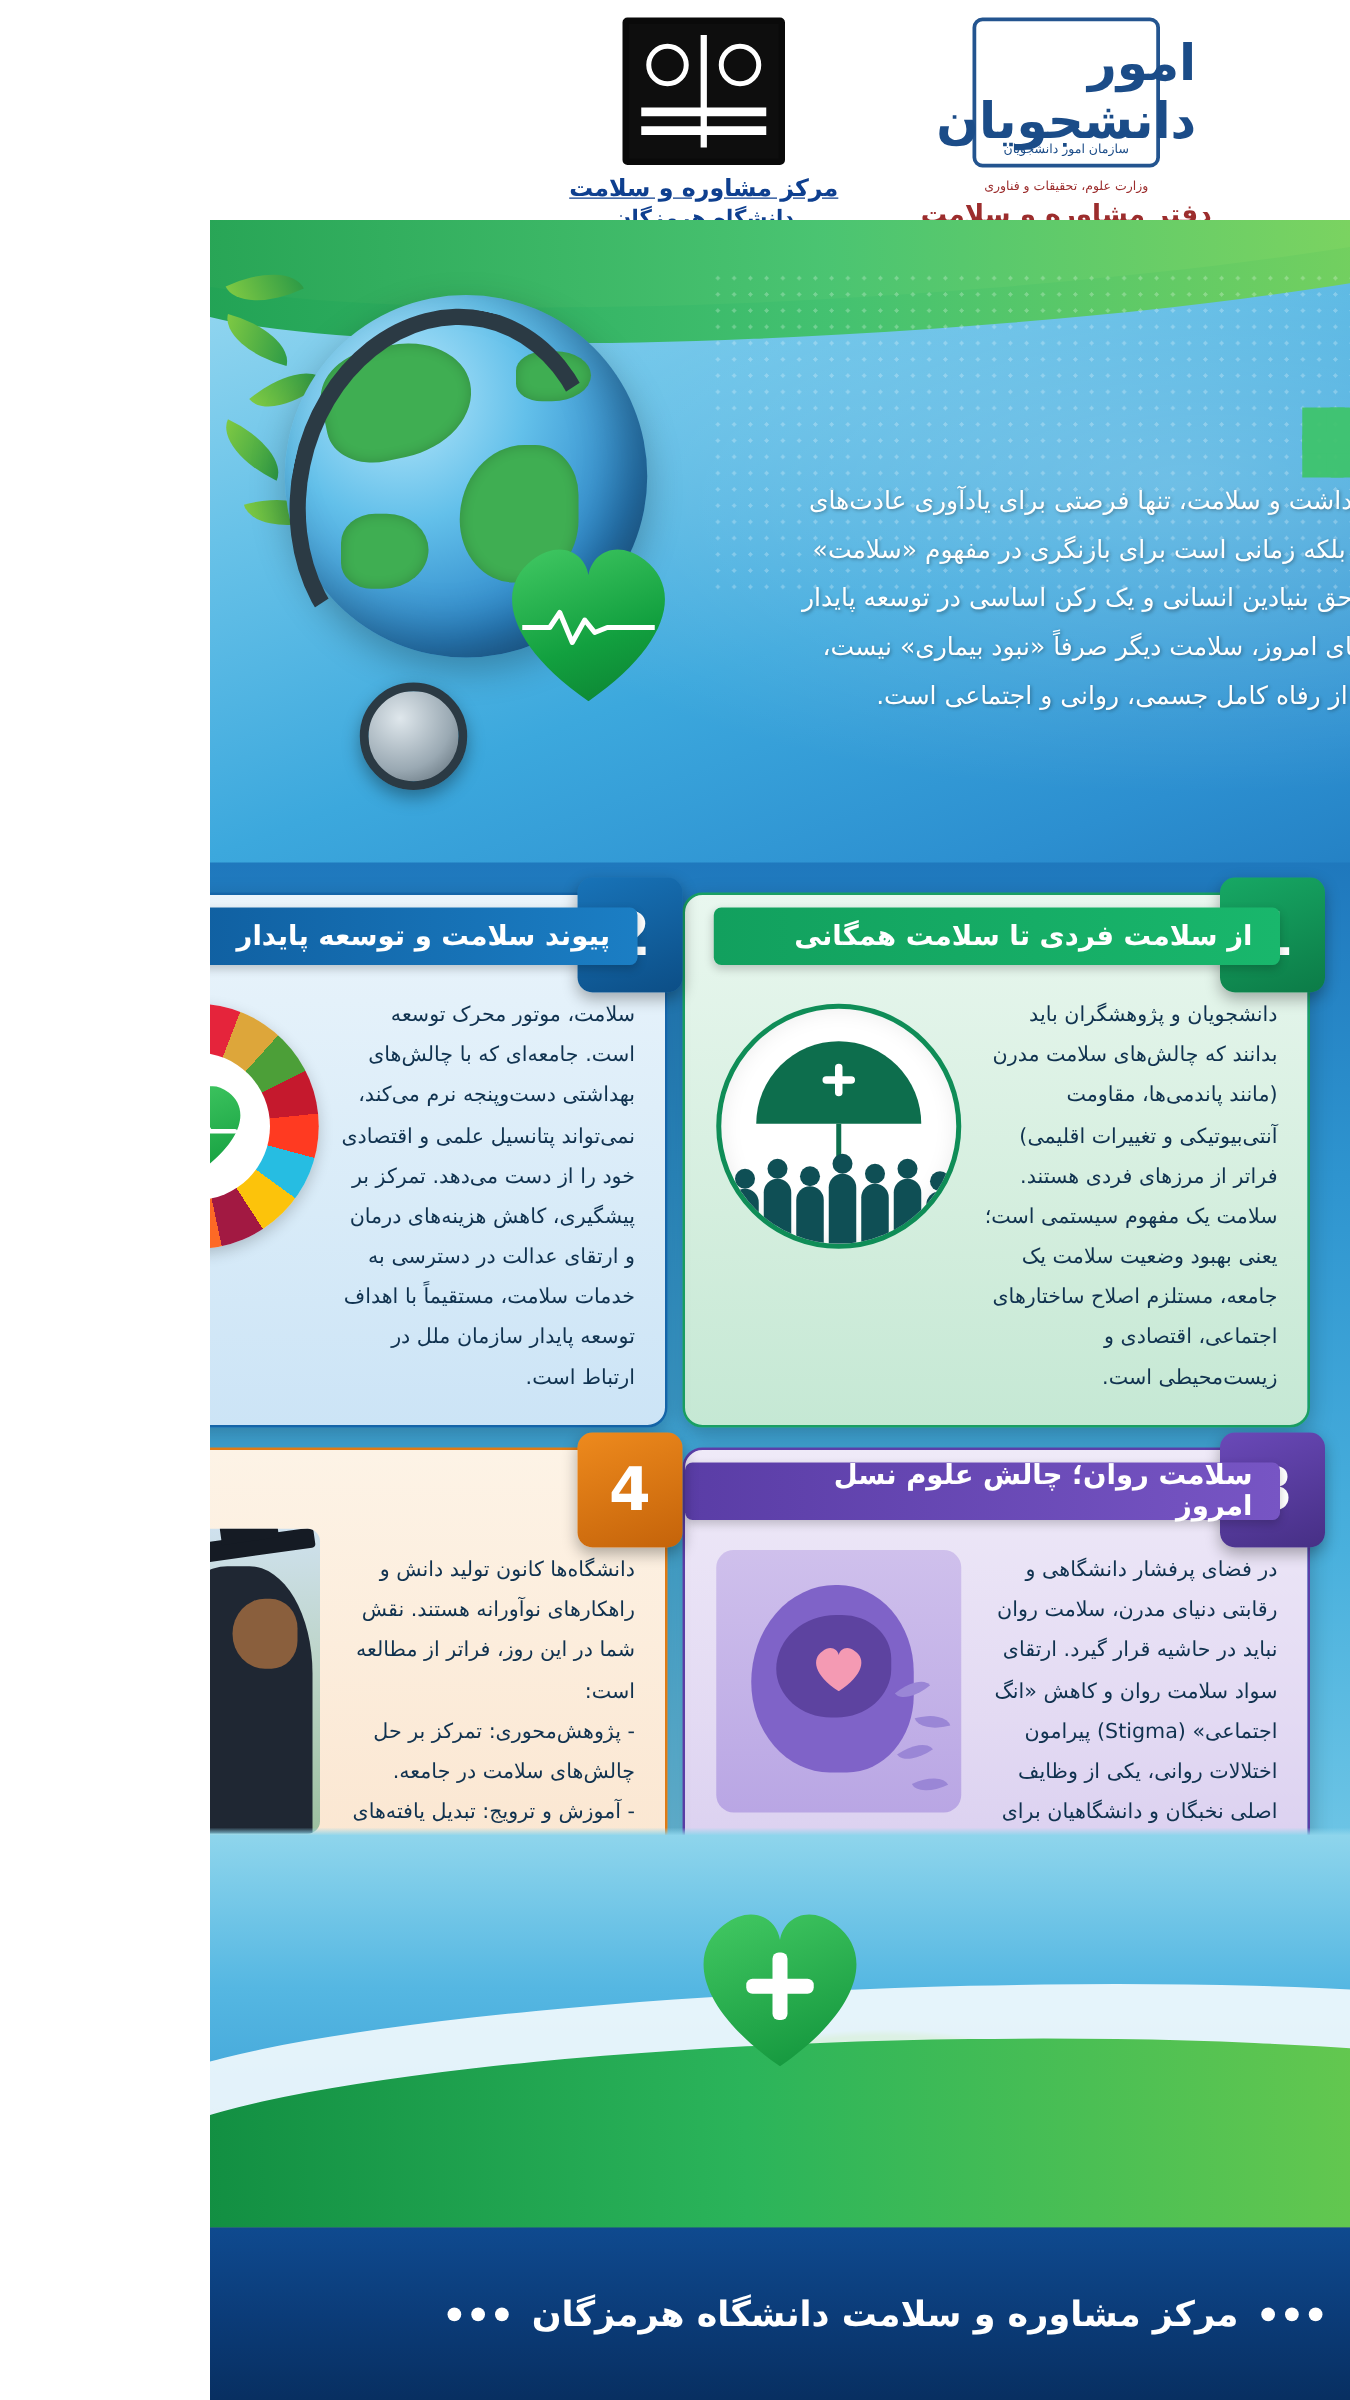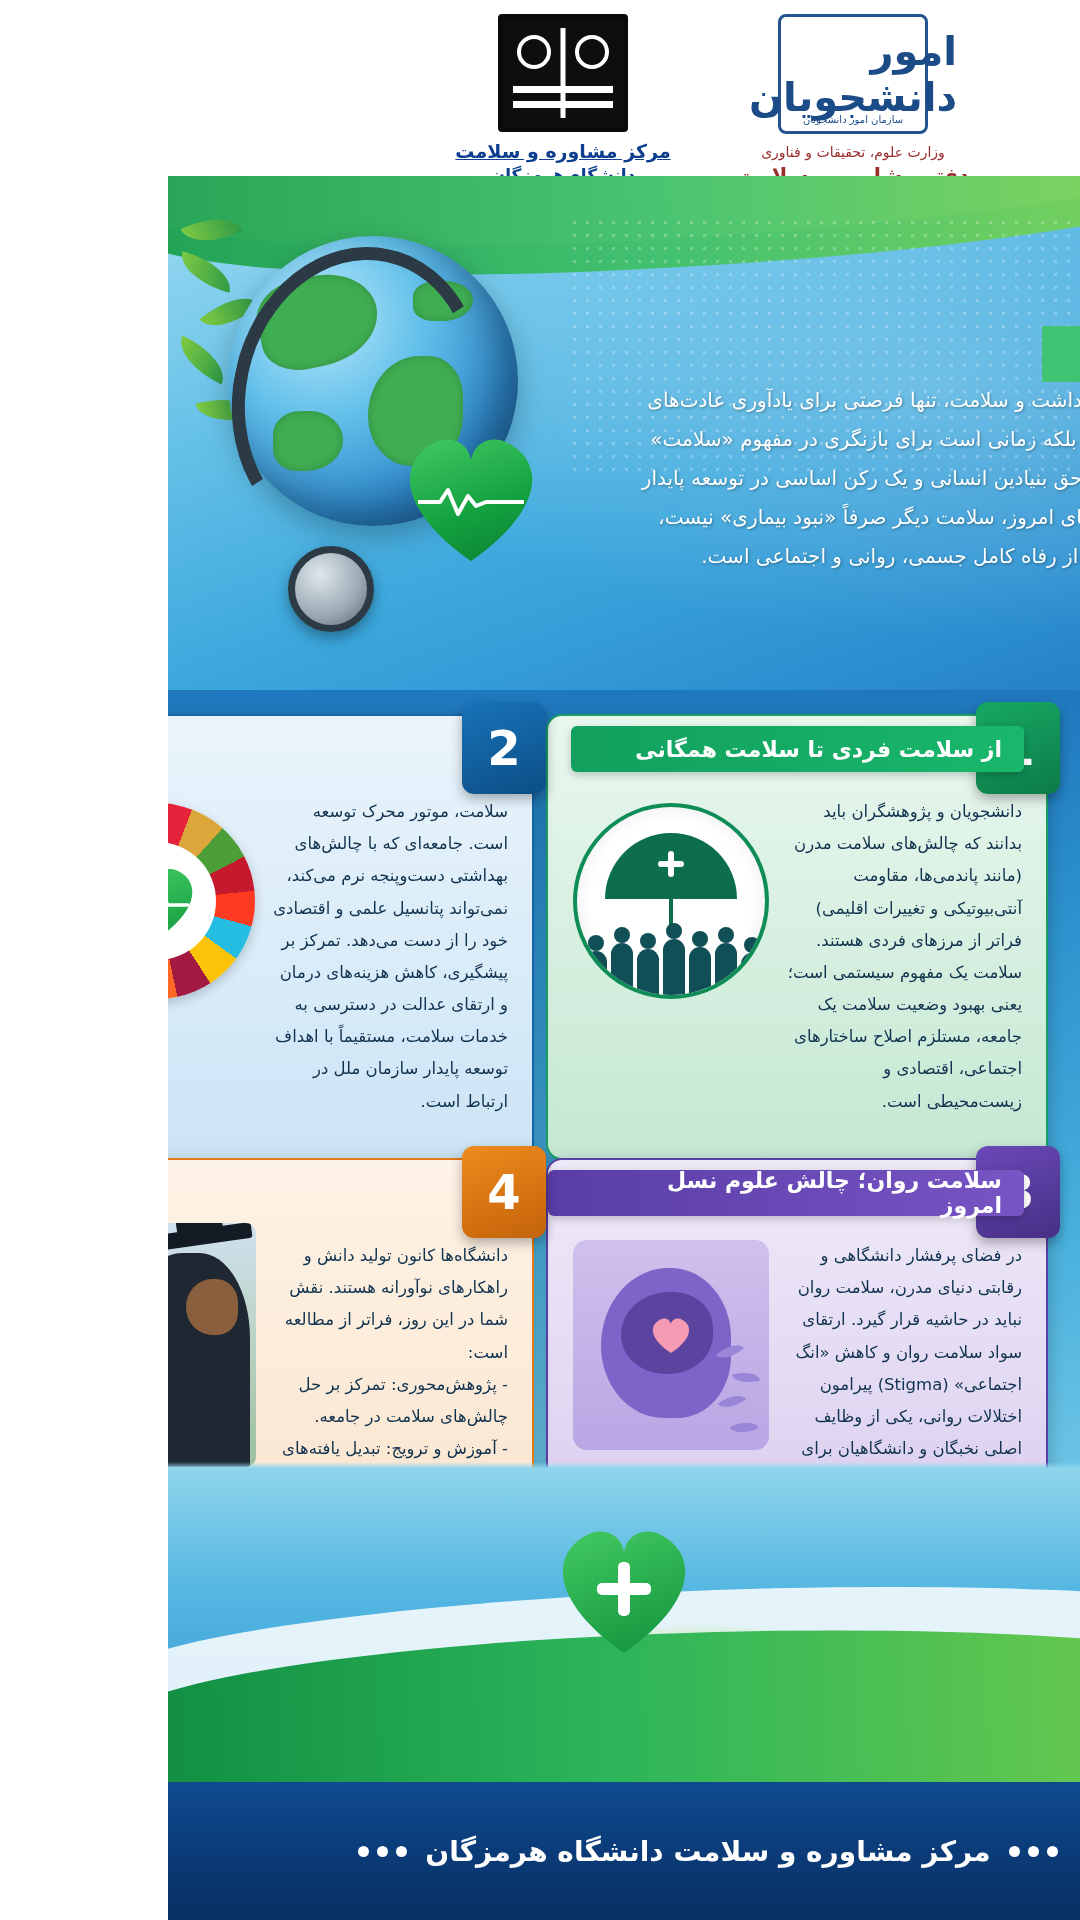--- a/index.html
+++ b/index.html
@@ -93,21 +93,21 @@
     font-size: 40px;
     font-weight: bold;
     letter-spacing: -2px;
     direction: rtl;
   }
   .logo-right-mark .subtiny {
     position: absolute; bottom: 6px; left: 0; right: 0;
     text-align: center; font-size: 10px; color: #1b4c88;
   }
   .logo-right-text1 {
-    margin-top: 10px; color: #9c2d2d; font-size: 14px; direction: rtl; text-align: center;
+    margin-top: 10px; color: #9c2d2d; font-size: 10px; direction: rtl; text-align: center;
   }
   .logo-right-text2 {
     margin-top: 4px; color: #9c2d2d; font-size: 21px; font-weight: bold; direction: rtl; text-align: center;
   }
 
   
   .hero {
     position: absolute;
     top: 176px; left: 0;
     width: 1080px; height: 530px;
@@ -266,21 +266,21 @@
     top: -14px; right: -14px;
     width: 84px; height: 92px;
     border-radius: 12px;
     color: #ffffff;
     font-size: 48px; font-weight: bold;
     display: flex; align-items: center; justify-content: center;
     box-shadow: 0 5px 12px rgba(0,0,0,.3);
   }
   .card .inner {
     margin-top: 66px;
-    padding: 14px 24px 40px 24px;
+    padding: 14px 24px 22px 24px;
     display: flex;
     gap: 14px;
     direction: rtl;
   }
   .card .text {
     flex: 1 1 auto;
     direction: rtl; text-align: right;
     font-size: 16.5px; line-height: 1.95;
     color: #10324f;
   }
@@ -609,20 +609,21 @@
             <span style="left:138px;height:52px;"></span>
             <span style="left:164px;height:42px;"></span>
           </div>
         </div>
       </div>
     </div>
   </div>
 
   <div class="card" id="card2">
     <div class="numbox">2</div>
+    <div class="strip">پیوند سلامت و توسعه پایدار</div>
     <div class="inner">
       <div class="text">سلامت، موتور محرک توسعه است. جامعه‌ای که با چالش‌های بهداشتی دست‌وپنجه نرم می‌کند، نمی‌تواند پتانسیل علمی و اقتصادی خود را از دست می‌دهد. تمرکز بر پیشگیری، کاهش هزینه‌های درمان و ارتقای عدالت در دسترسی به خدمات سلامت، مستقیماً با اهداف توسعه پایدار سازمان ملل در ارتباط است.</div>
       <div class="art">
         <div class="sdg-wheel">
           <div class="hole">
             <div class="minheart">
               <div class="hshape"></div>
               <svg viewBox="0 0 86 80" style="position:absolute;left:0;top:0;width:86px;height:80px;">
                 <polyline points="12,40 26,40 32,30 40,52 48,34 54,44 74,44" fill="none" stroke="#ffffff" stroke-width="3.5" stroke-linejoin="round" stroke-linecap="round"></polyline>
               </svg>

